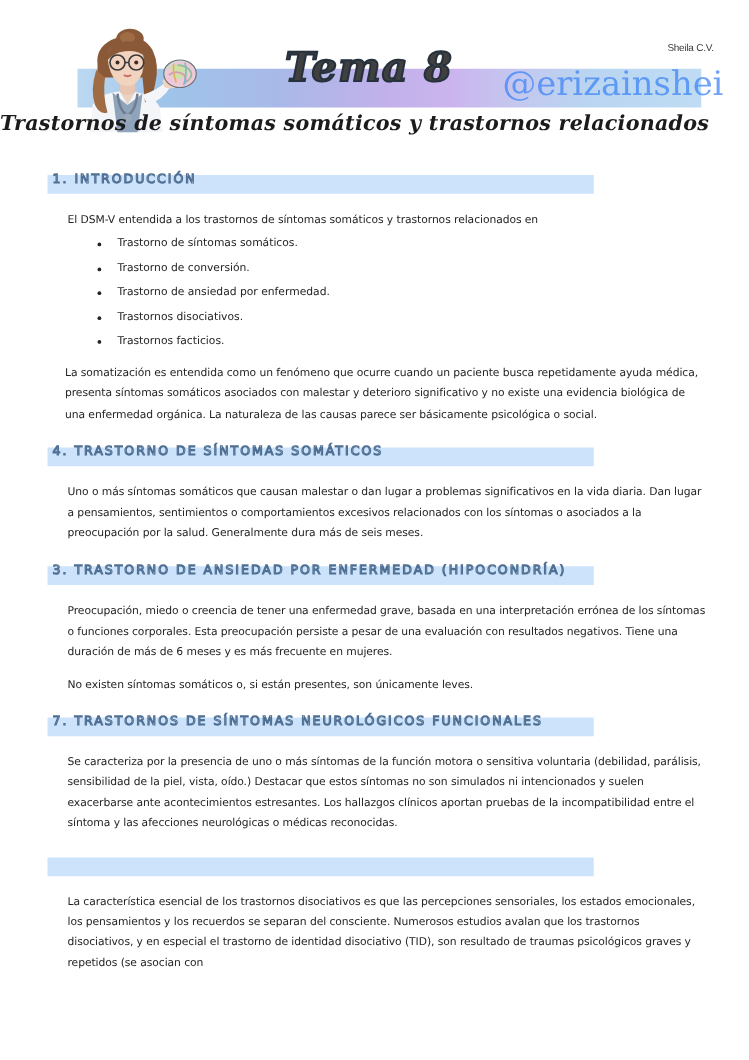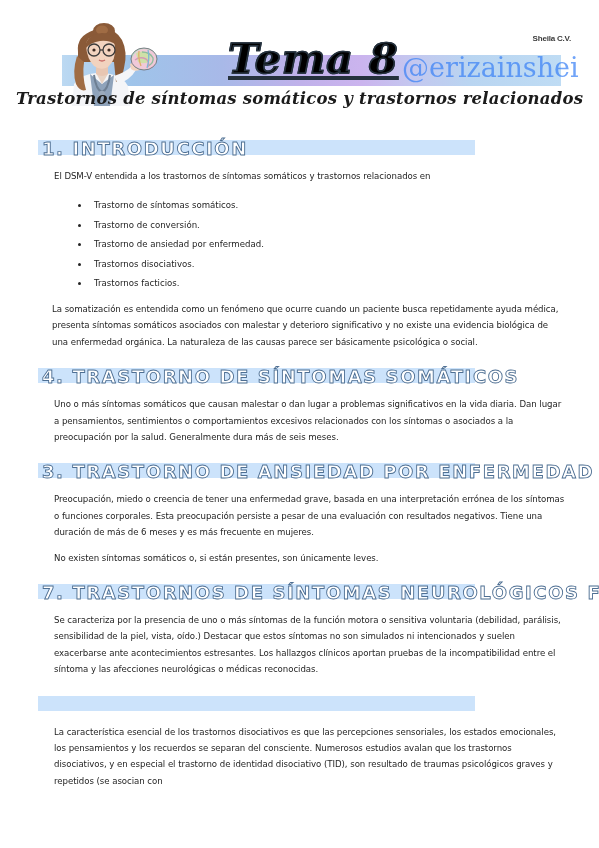--- a/index.html
+++ b/index.html
@@ -56,27 +56,26 @@
   }
 
   .title-tema {
     position: absolute;
     left: 228px;
     top: 35px;
     z-index: 4;
     font-family: "DejaVu Serif", serif;
     font-style: italic;
     font-weight: bold;
-    font-size: 41px;
+    font-size: 32px;
     letter-spacing: 1px;
-    color: #000000;
+    color: #404040;
     -webkit-text-stroke: 1.6px #25313d;
     text-shadow: 0 0 1px #25313d;
     white-space: nowrap;
-    text-decoration: underline;
   }
 
   .handle {
     position: absolute;
     left: 402px;
     top: 52px;
     z-index: 4;
     font-family: "DejaVu Serif", serif;
     font-size: 27px;
     color: #3b82f6;
@@ -84,34 +83,34 @@
     white-space: nowrap;
   }
 
   .author {
     position: absolute;
     right: 28px;
     top: 34px;
     z-index: 5;
     font-family: "Liberation Sans", sans-serif;
     font-size: 8px;
-    font-weight: bold;
+    font-weight: normal;
     color: #3a3a3a;
     letter-spacing: -0.2px;
     white-space: nowrap;
     padding-left: 12px;
   }
 
   .subtitle {
     position: absolute;
     left: 0;
     right: 0;
     top: 89px;
     z-index: 4;
-    text-align: center;
+    text-align: left;
     font-family: "DejaVu Serif", serif;
     font-style: italic;
     font-weight: bold;
     font-size: 16.5px;
     color: #1b1b1b;
     letter-spacing: 0.2px;
     white-space: nowrap;
   }
 
   
@@ -134,43 +133,43 @@
     top: 1px;
     width: 437px;
     height: 15px;
     background: #cce3fb;
   }
   .sec-head .htext {
     position: absolute;
     left: 4px;
     top: -1px;
     font-family: "DejaVu Sans", sans-serif;
-    font-weight: bold;
-    font-size: 18px;
+    font-weight: normal;
+    font-size: 10px;
     letter-spacing: 1.6px;
     color: #ffffff;
     -webkit-text-stroke: 0.9px #4e6f93;
     white-space: nowrap;
   }
 
   .para {
     font-family: "DejaVu Sans", sans-serif;
     font-size: 8.6px;
     line-height: 16.4px;
     color: #242424;
     margin: 0 0 7px 0;
     padding-left: 16px;
     letter-spacing: -0.05px;
     text-align: left;
   }
   .para.tight { margin-bottom: 0; }
 
   ul.bullets {
     list-style: none;
-    margin: 12px 0 7px 0;
+    margin: 2px 0 7px 0;
     padding: 0 0 0 56px;
   }
   ul.bullets li {
     position: relative;
     font-family: "DejaVu Sans", sans-serif;
     font-size: 8.6px;
     line-height: 19.5px;
     color: #242424;
   }
   ul.bullets li::before {

